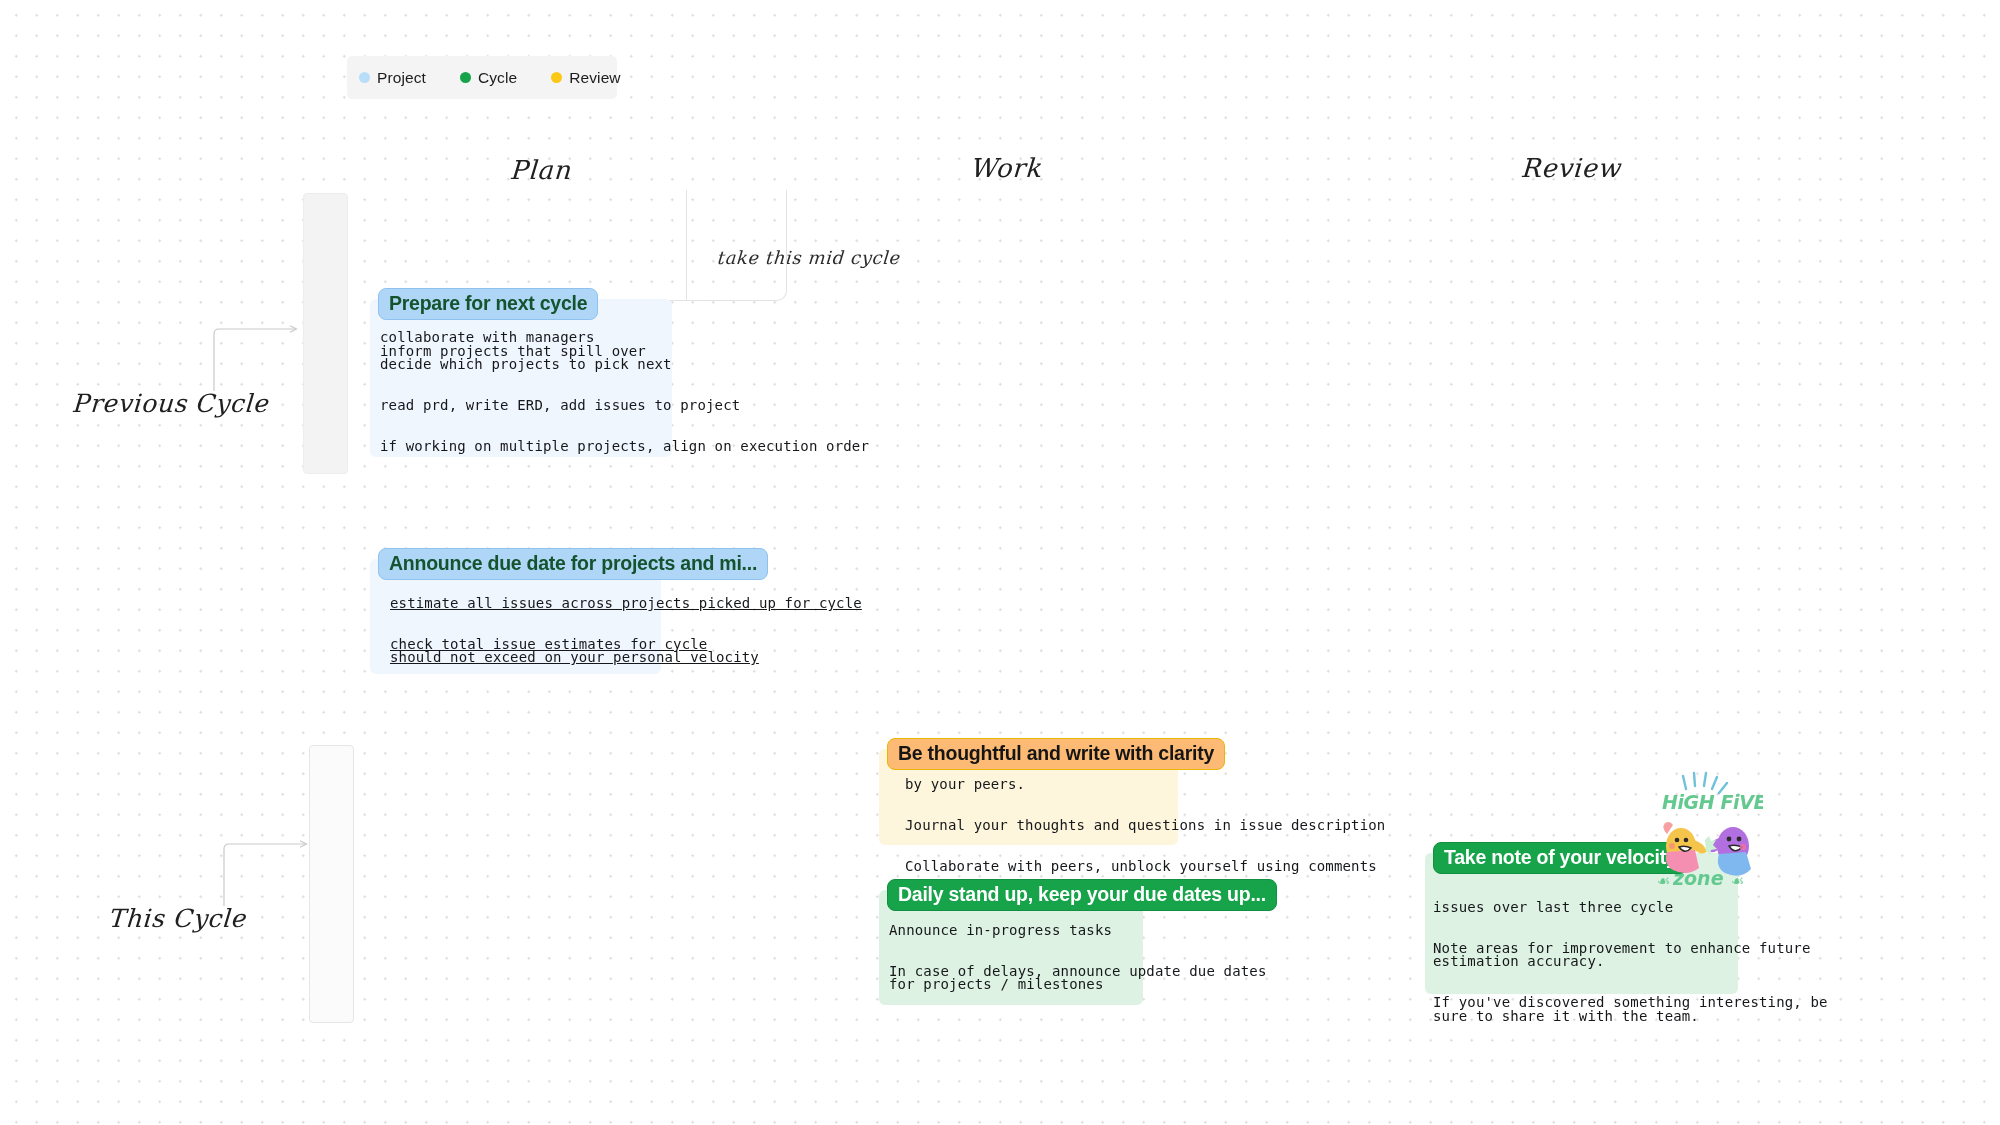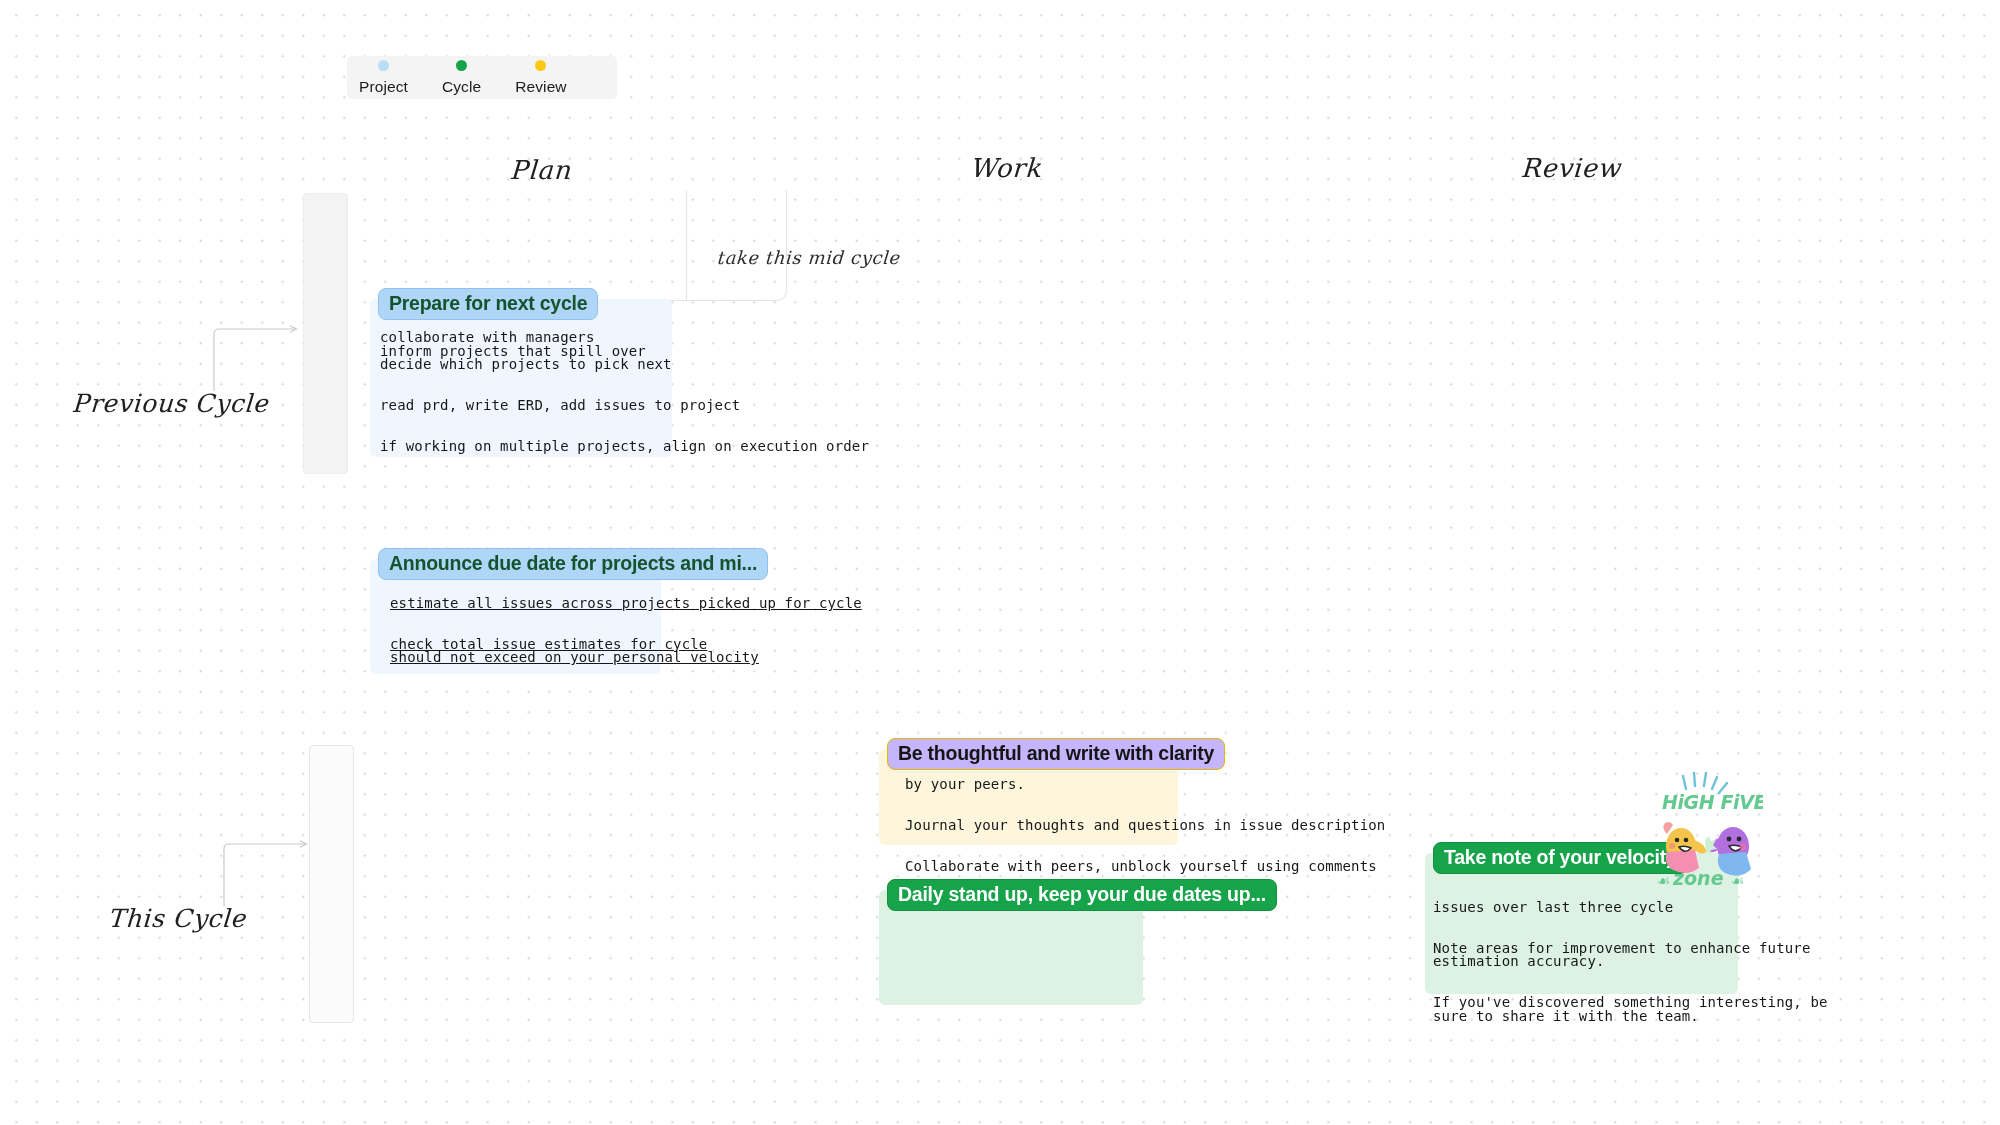--- a/index.html
+++ b/index.html
@@ -36,21 +36,20 @@
     display: flex;
     align-items: center;
     padding-left: 12px;
     box-sizing: border-box;
   }
   .legend-item {
     display: flex;
     align-items: center;
     gap: 7px;
     margin-right: 34px;
-    flex-direction: column;
   }
   .legend-dot {
     width: 11px;
     height: 11px;
     border-radius: 50%;
     flex: none;
   }
   .legend-label {
     font-size: 15.5px;
     color: #1c1c1e;
@@ -169,21 +168,21 @@
   
   .card.project { background: #f0f6fd; }
   .card.project .card-title {
     background: #afd6f7;
     color: #14532d;
     border: 1px solid #8fc2ee;
   }
   
   .card.issue { background: #fdf6dd; }
   .card.issue .card-title {
-    background: #c4b5fd;
+    background: #fdba74;
     color: #151515;
     border: 1px solid #e9b600;
   }
   
   .card.cycle { background: #ddf2e3; }
   .card.cycle .card-title {
     background: #16a34a;
     color: #ffffff;
     border: 1px solid #12handled;
     border: 1px solid #128f41;
@@ -299,20 +298,25 @@
 Journal your thoughts and questions in issue description
 
 
 Collaborate with peers, unblock yourself using comments</div>
   </div>
 
   <div class="card cycle" id="card-standup">
     <div class="card-title-wrap">
       <div class="card-title">Daily stand up, keep your due dates up...</div>
     </div>
+    <div class="card-body">Announce in-progress tasks
+
+
+In case of delays, announce update due dates
+for projects / milestones</div>
   </div>
 
   <div class="card cycle" id="card-velocity">
     <div class="card-title-wrap">
       <div class="card-title">Take note of your velocity</div>
     </div>
     <div class="card-body">issues over last three cycle
 
 
 Note areas for improvement to enhance future

